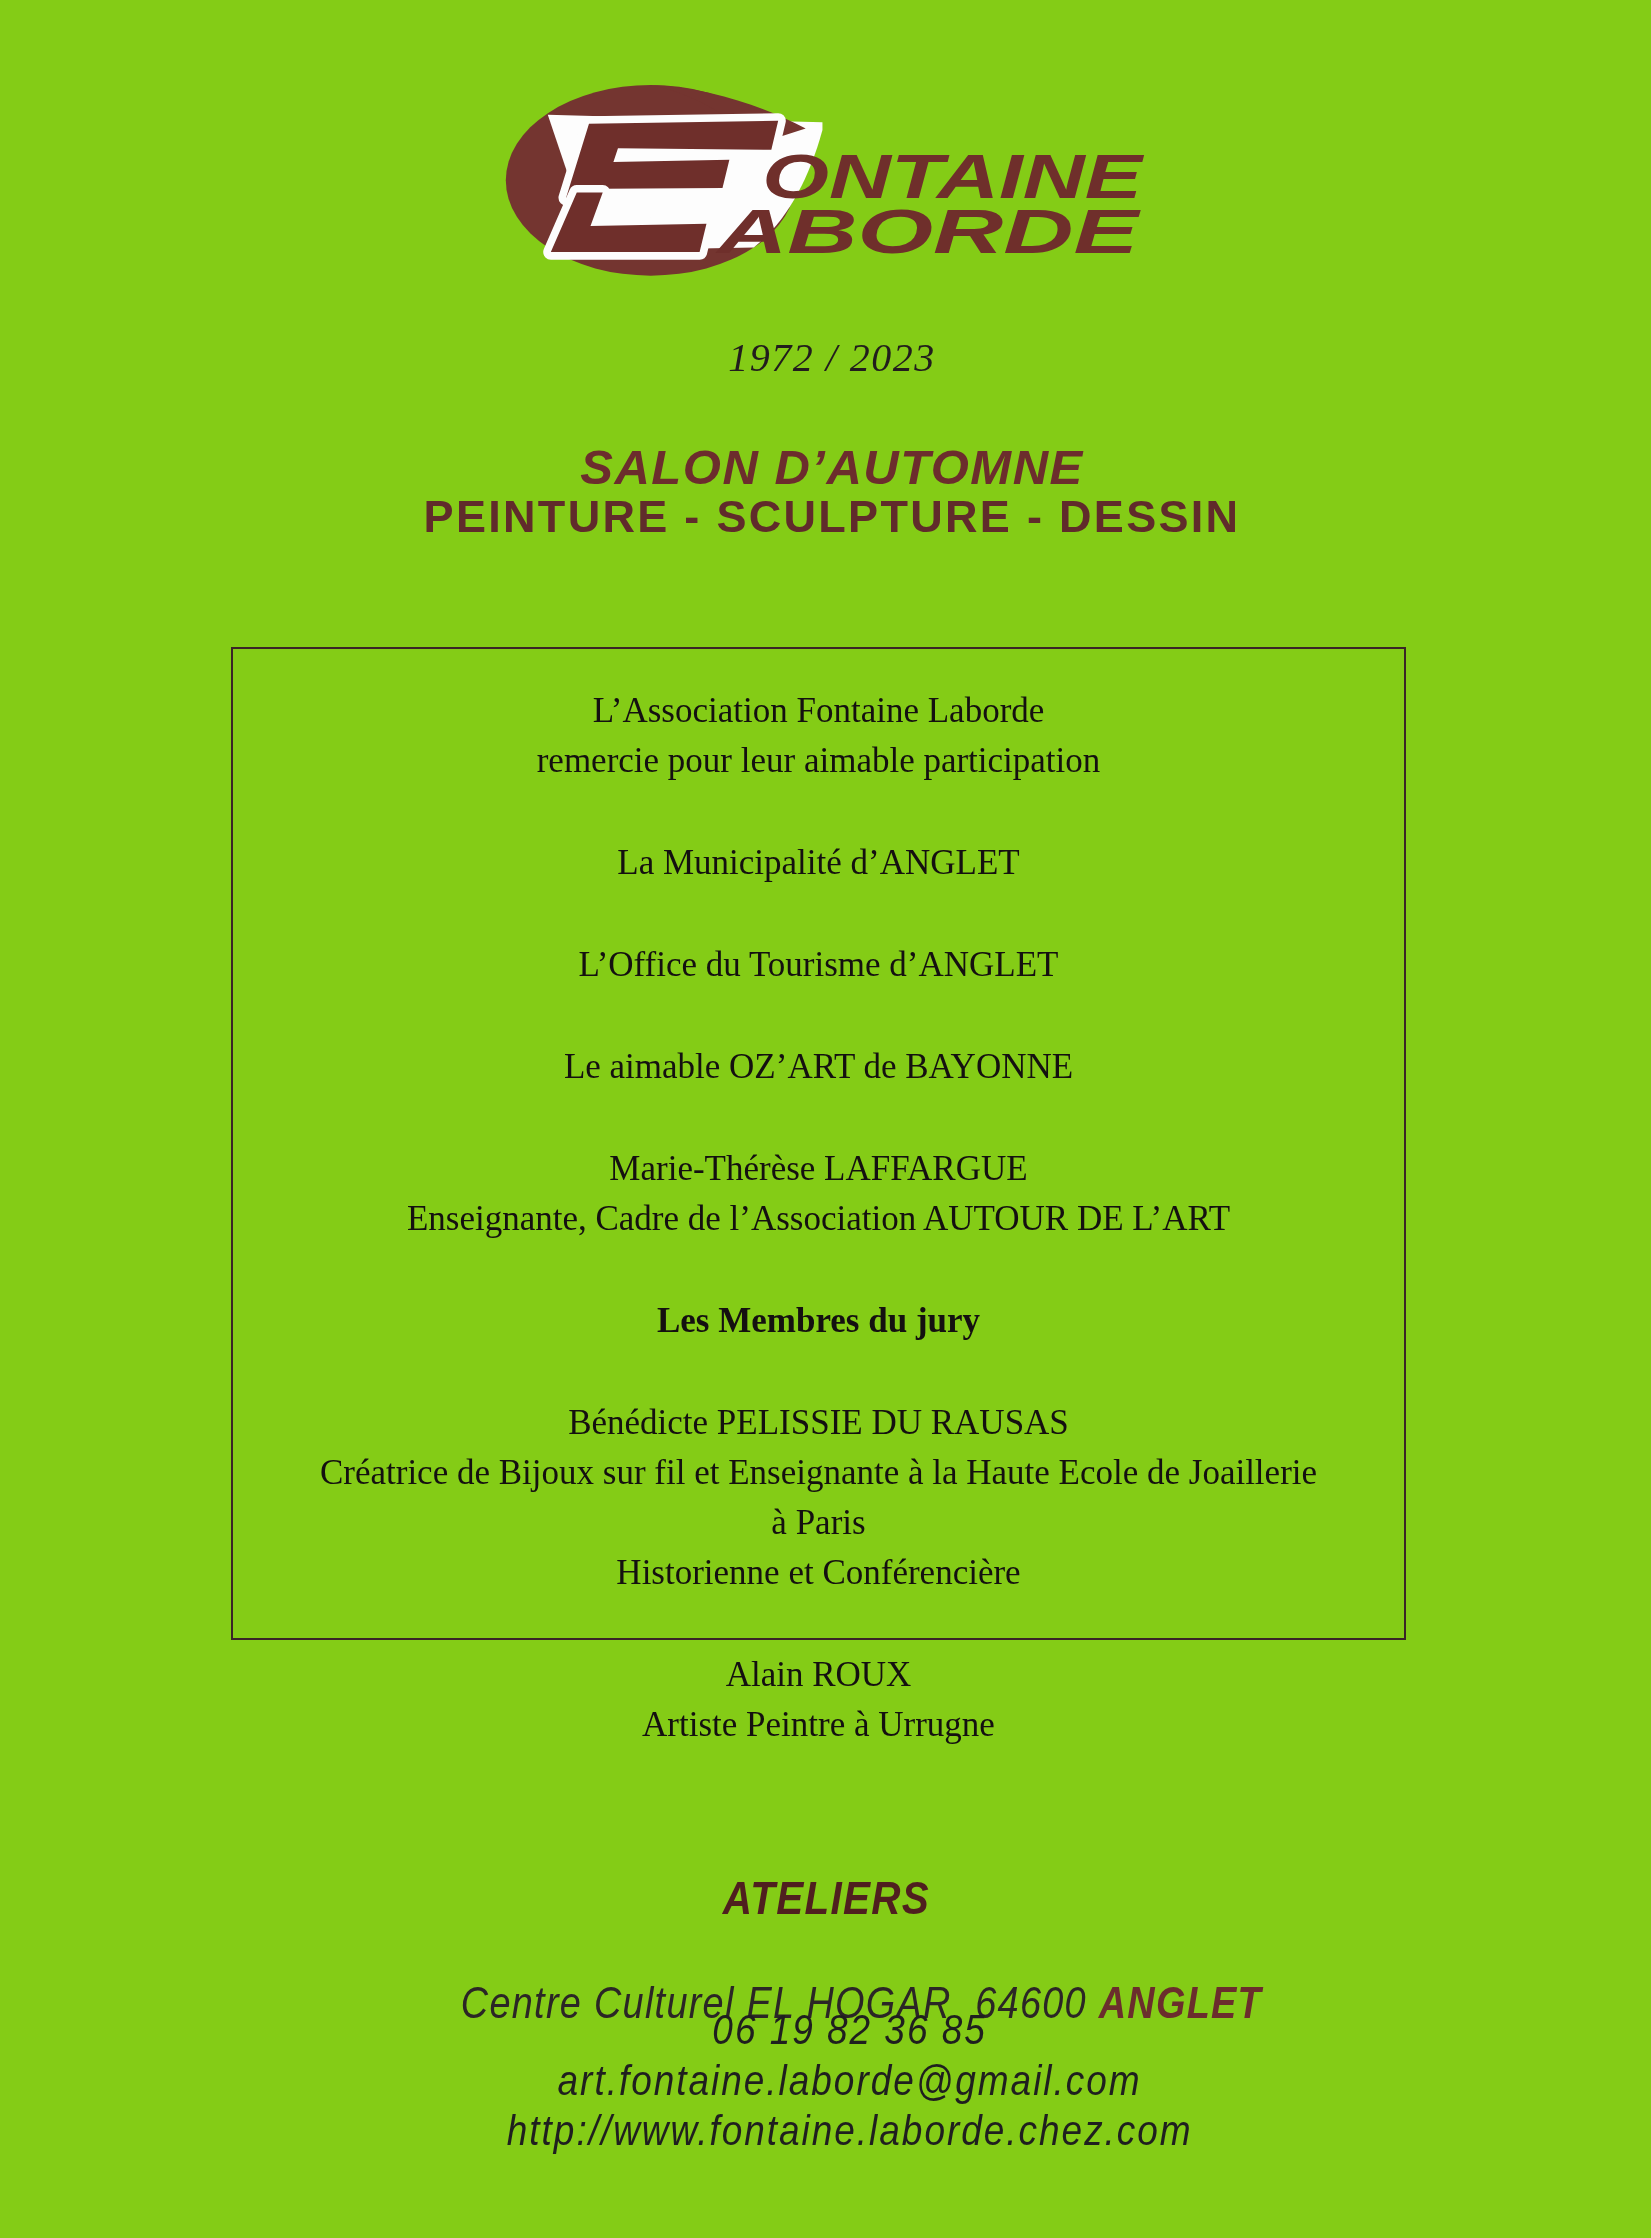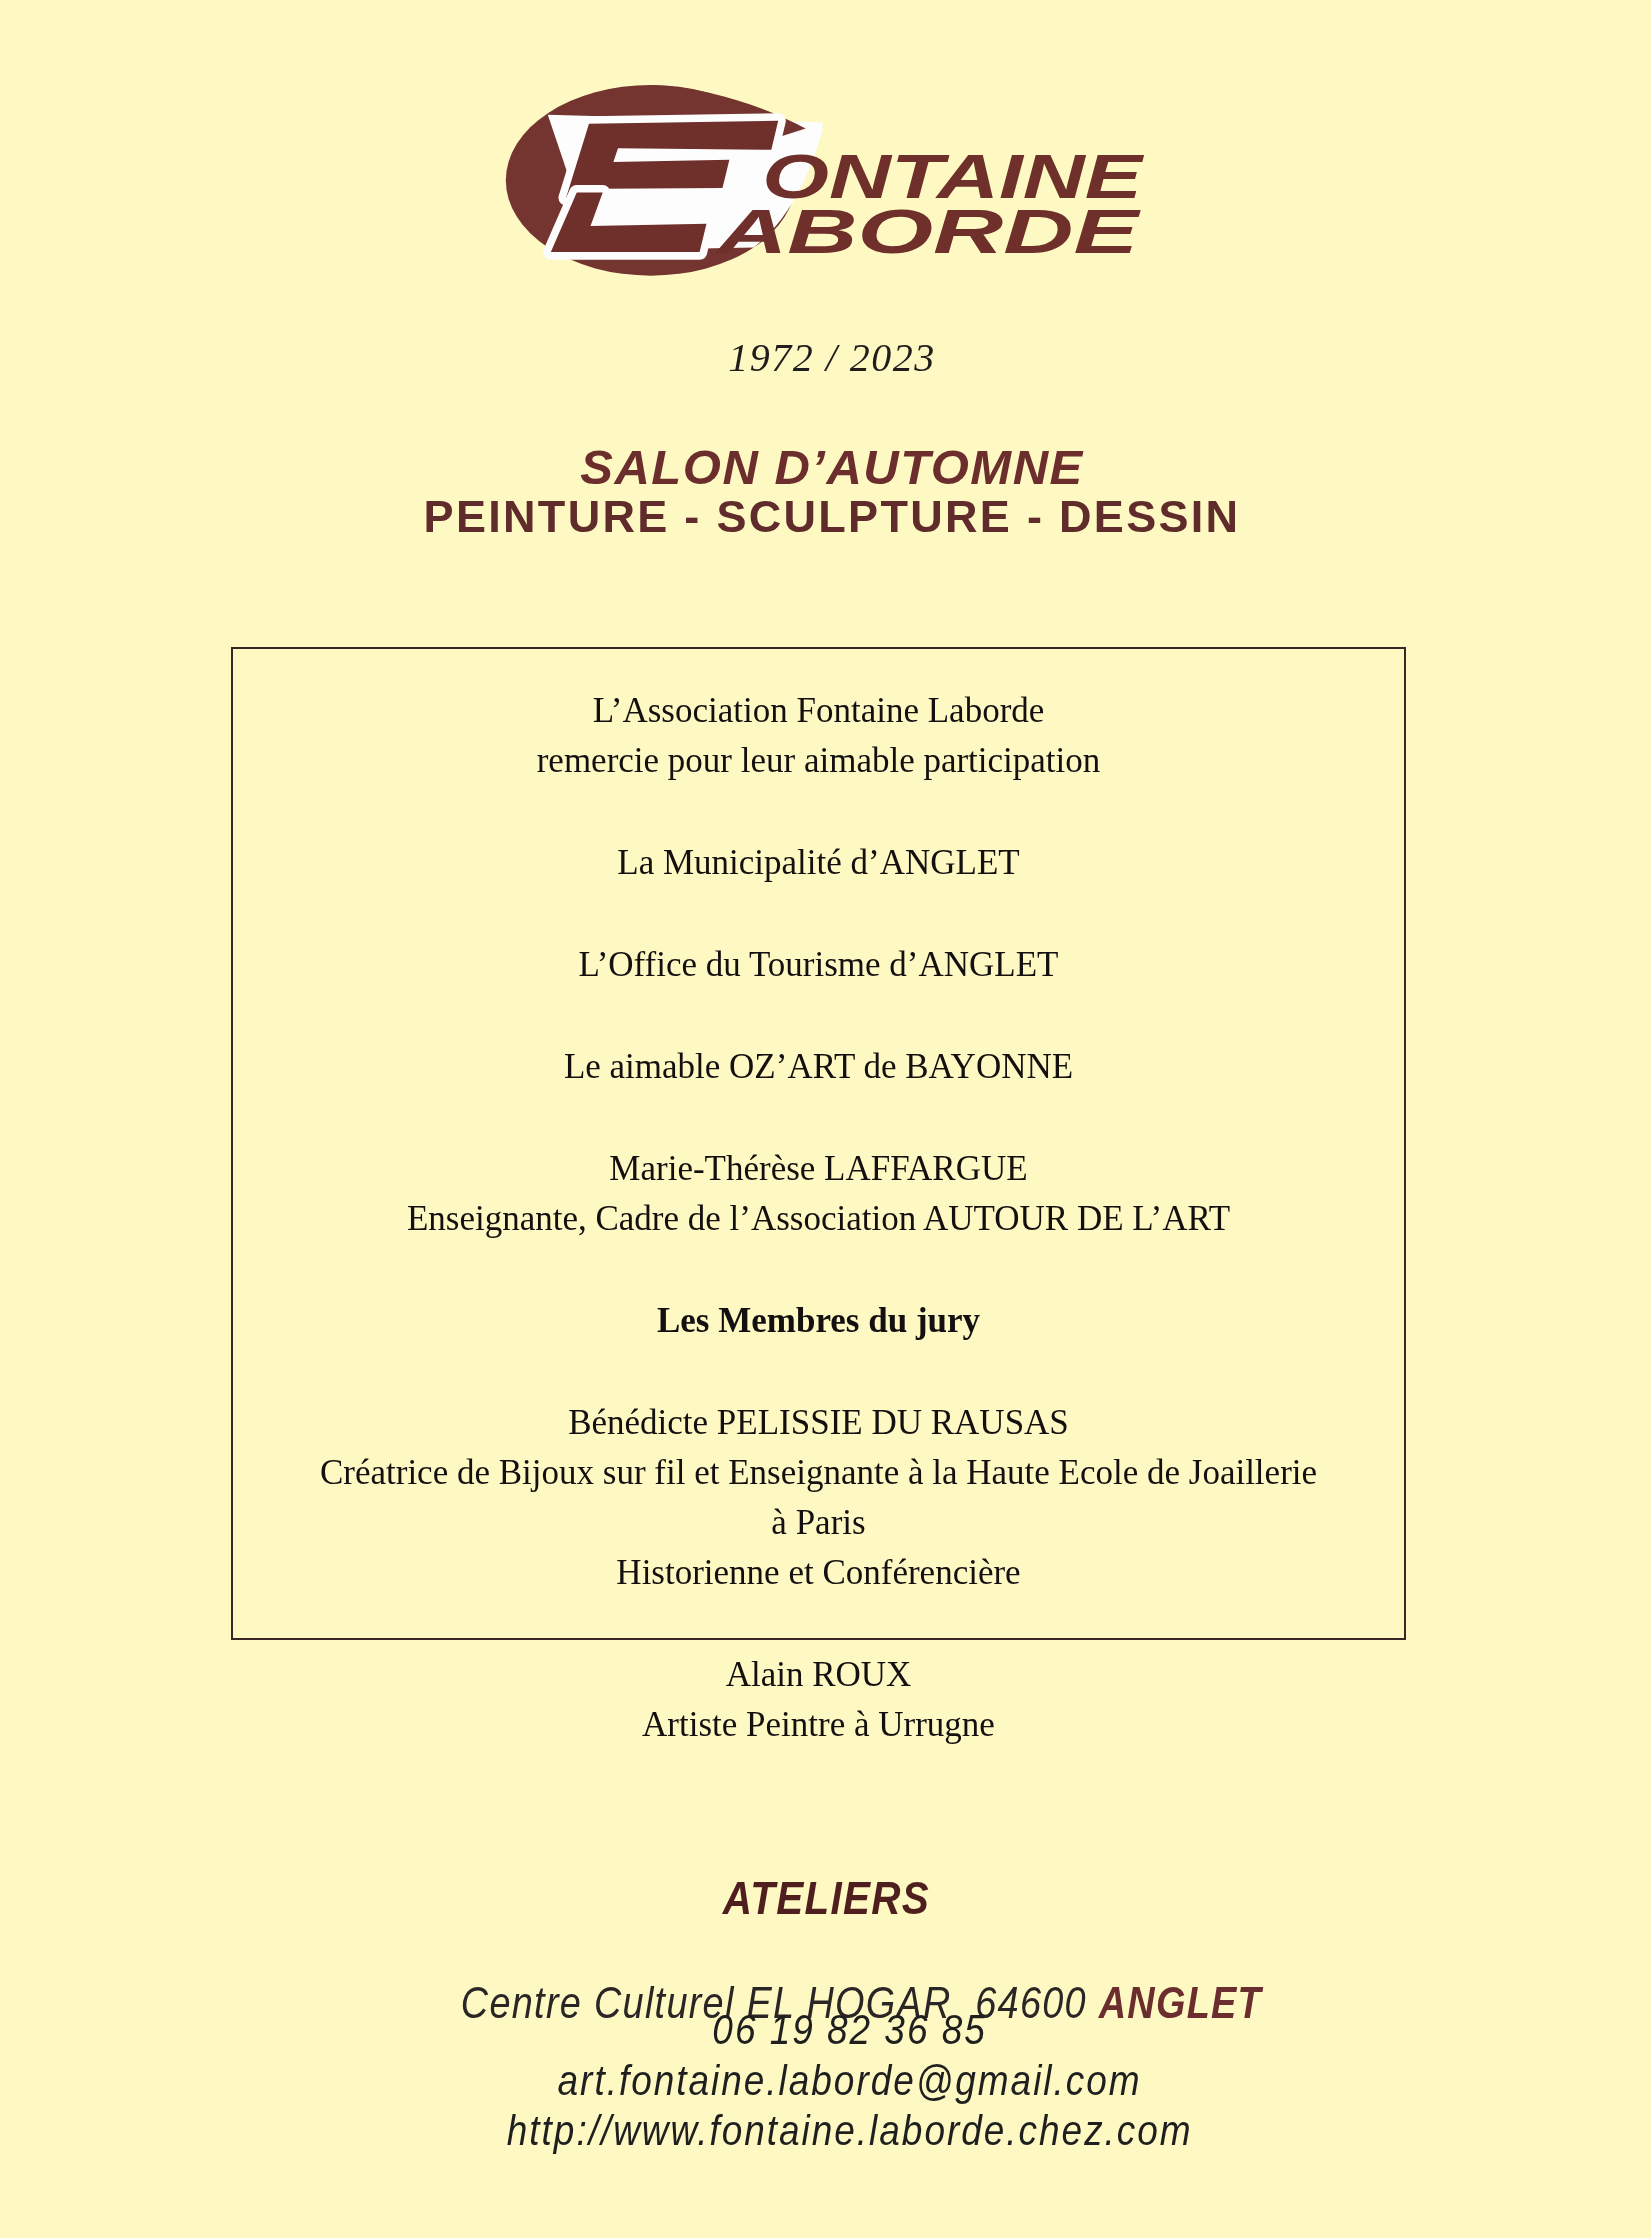--- a/index.html
+++ b/index.html
@@ -1,19 +1,19 @@
 <!DOCTYPE html>
 <html style="font-size:12.2px"><head>
 <meta charset="utf-8">
 <style>
   html,body{margin:0;padding:0;background:#e9e9e9;}
   .page{
     position:relative;
     width:1652px;height:2239px;
-    background:#fef9c3;
+    background:#84cc16;
     font-family:"Liberation Serif",serif;
     color:#171313;
     overflow:hidden;
   }
   .center{position:absolute;left:0;right:0;text-align:center;padding-left:12px;}
 
   
   .logo{position:absolute;left:502px;top:81px;width:647px;height:220px;}
   .logo svg{display:block;}
   .ball{fill:#743530;}

